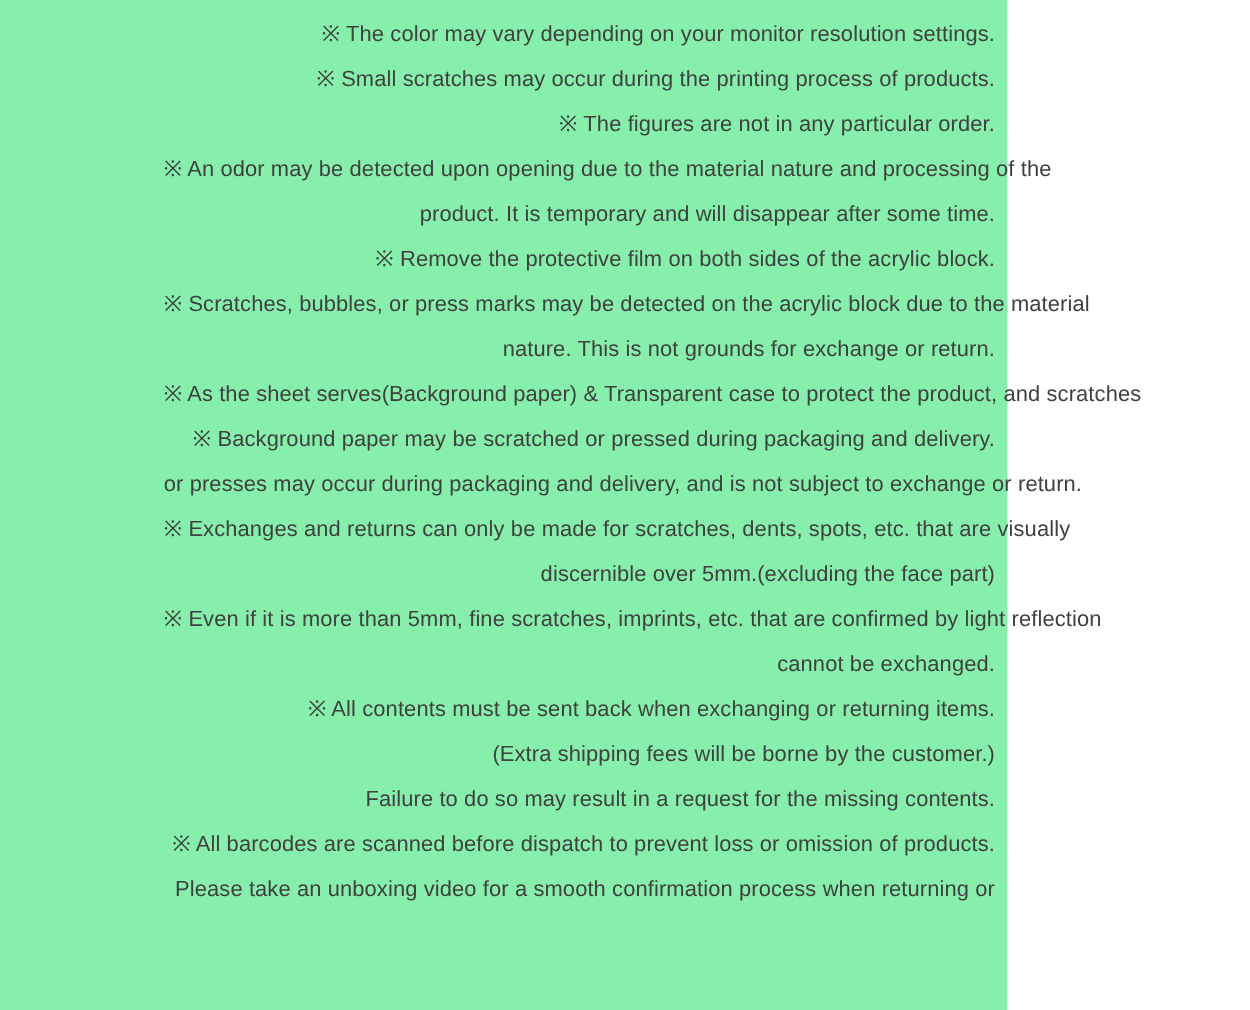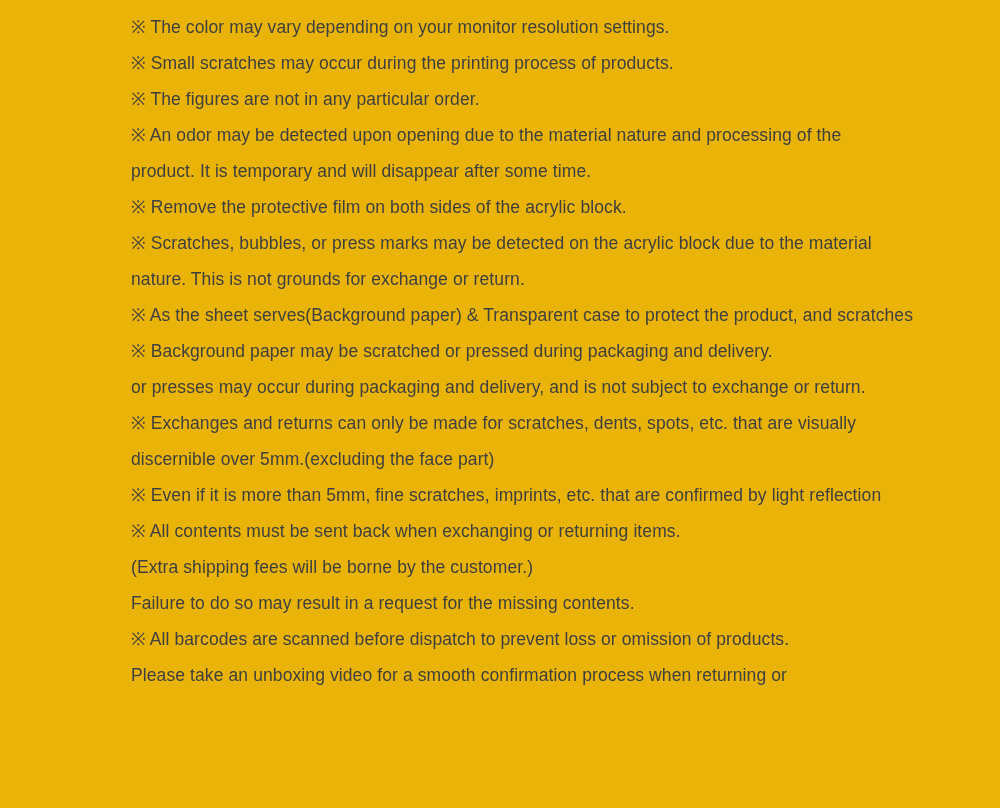--- a/index.html
+++ b/index.html
@@ -6,24 +6,25 @@
   html, body { margin: 0; padding: 0; }
   body {
     width: 1000px;
     height: 808px;
     background: #ffffff;
     overflow: hidden;
   }
   
   .notice-panel {
     box-sizing: border-box;
-    width: 1000px;
+    width: 806px;
     height: 808px;
     padding: 9px 10px 0 131px;
-    background: #eab308;
+    background: #86efac;
+    text-align: right;
   }
   .notice-line {
     font-family: "Liberation Sans", sans-serif;
     font-size: 17.5px;
     line-height: 36px;
     color: #404040;
     letter-spacing: 0.1px;
     white-space: nowrap;
   }
 </style>
@@ -38,18 +39,19 @@
   <div class="notice-line">product. It is temporary and will disappear after some time.</div>
   <div class="notice-line">※ Remove the protective film on both sides of the acrylic block.</div>
   <div class="notice-line">※ Scratches, bubbles, or press marks may be detected on the acrylic block due to the material</div>
   <div class="notice-line">nature. This is not grounds for exchange or return.</div>
   <div class="notice-line">※ As the sheet serves(Background paper) &amp; Transparent case to protect the product, and scratches</div>
   <div class="notice-line">※ Background paper may be scratched or pressed during packaging and delivery.</div>
   <div class="notice-line">or presses may occur during packaging and delivery, and is not subject to exchange or return.</div>
   <div class="notice-line">※ Exchanges and returns can only be made for scratches, dents, spots, etc. that are visually</div>
   <div class="notice-line">discernible over 5mm.(excluding the face part)</div>
   <div class="notice-line">※ Even if it is more than 5mm, fine scratches, imprints, etc. that are confirmed by light reflection</div>
+  <div class="notice-line">cannot be exchanged.</div>
   <div class="notice-line">※ All contents must be sent back when exchanging or returning items.</div>
   <div class="notice-line">(Extra shipping fees will be borne by the customer.)</div>
   <div class="notice-line">Failure to do so may result in a request for the missing contents.</div>
   <div class="notice-line">※ All barcodes are scanned before dispatch to prevent loss or omission of products.</div>
   <div class="notice-line">Please take an unboxing video for a smooth confirmation process when returning or</div>
 </div>
 
 </body></html>

